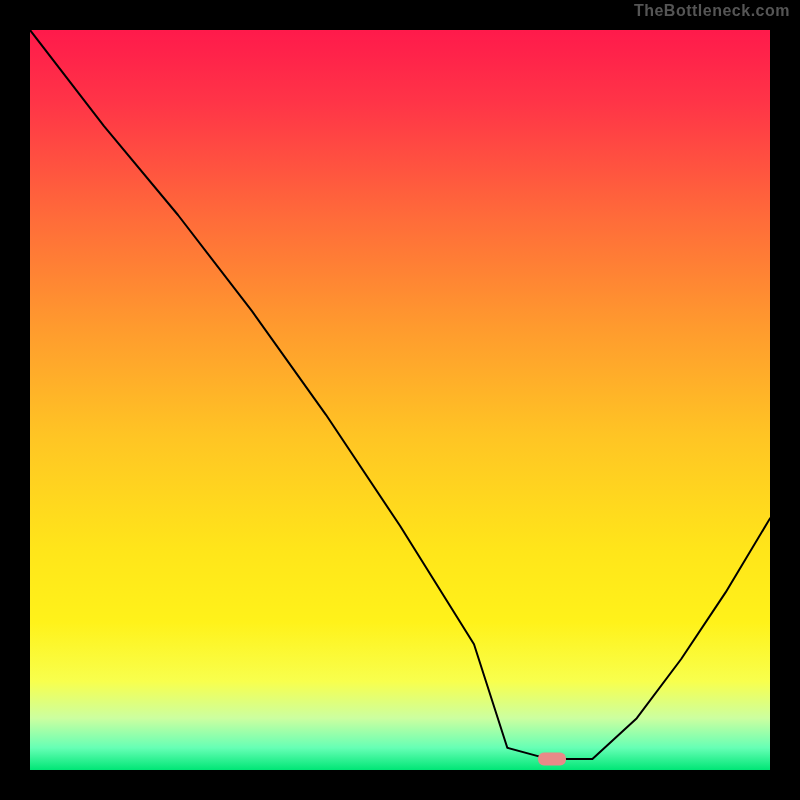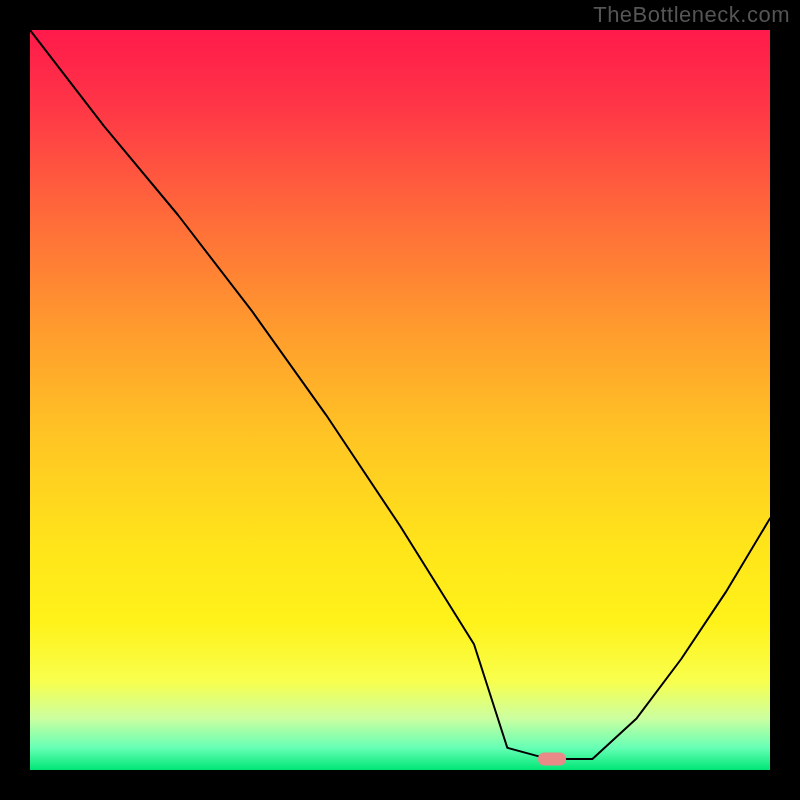--- a/index.html
+++ b/index.html
@@ -14,22 +14,22 @@
   .wrap {
     position: relative;
     width: 800px;
     height: 800px;
   }
   .watermark {
     position: absolute;
     top: 2px;
     right: 10px;
     color: #555;
-    font-size: 22px;
-    font-weight: 400;
+    font-size: 16px;
+    font-weight: 700;
     letter-spacing: 0.5px;
     z-index: 4;
   }
   .plot {
     position: absolute;
     left: 30px;
     top: 30px;
     width: 740px;
     height: 740px;
   }

